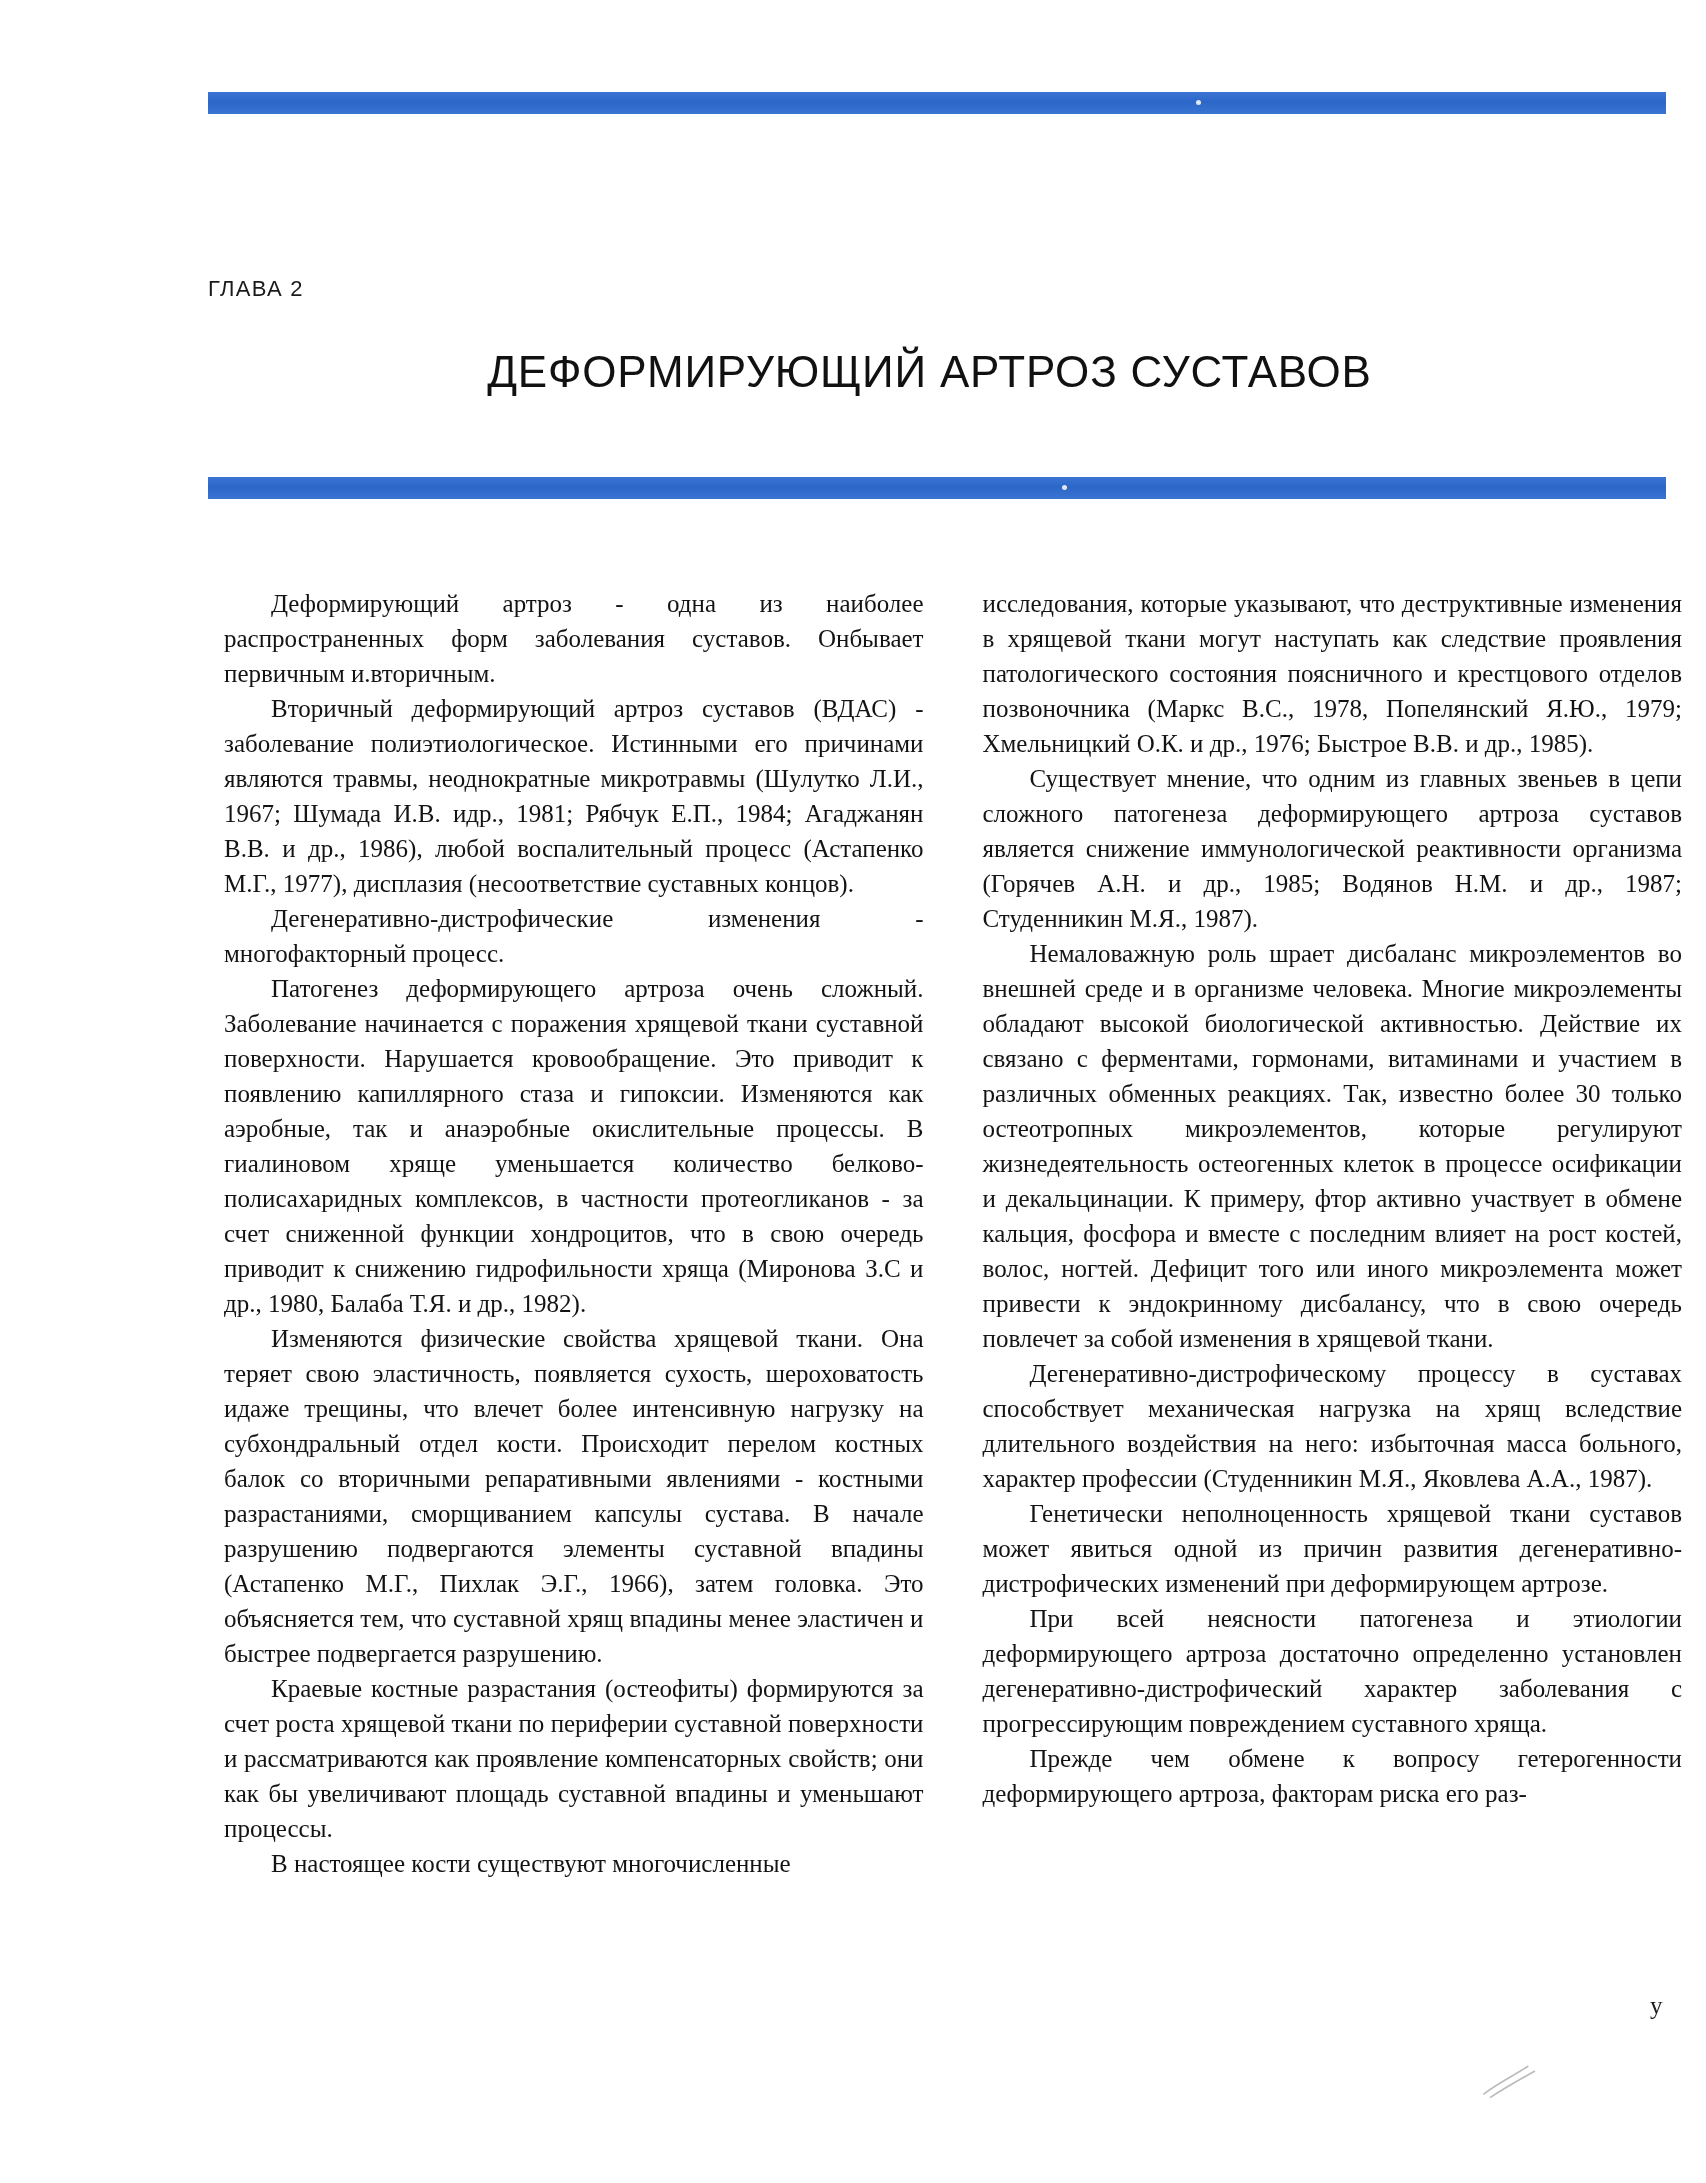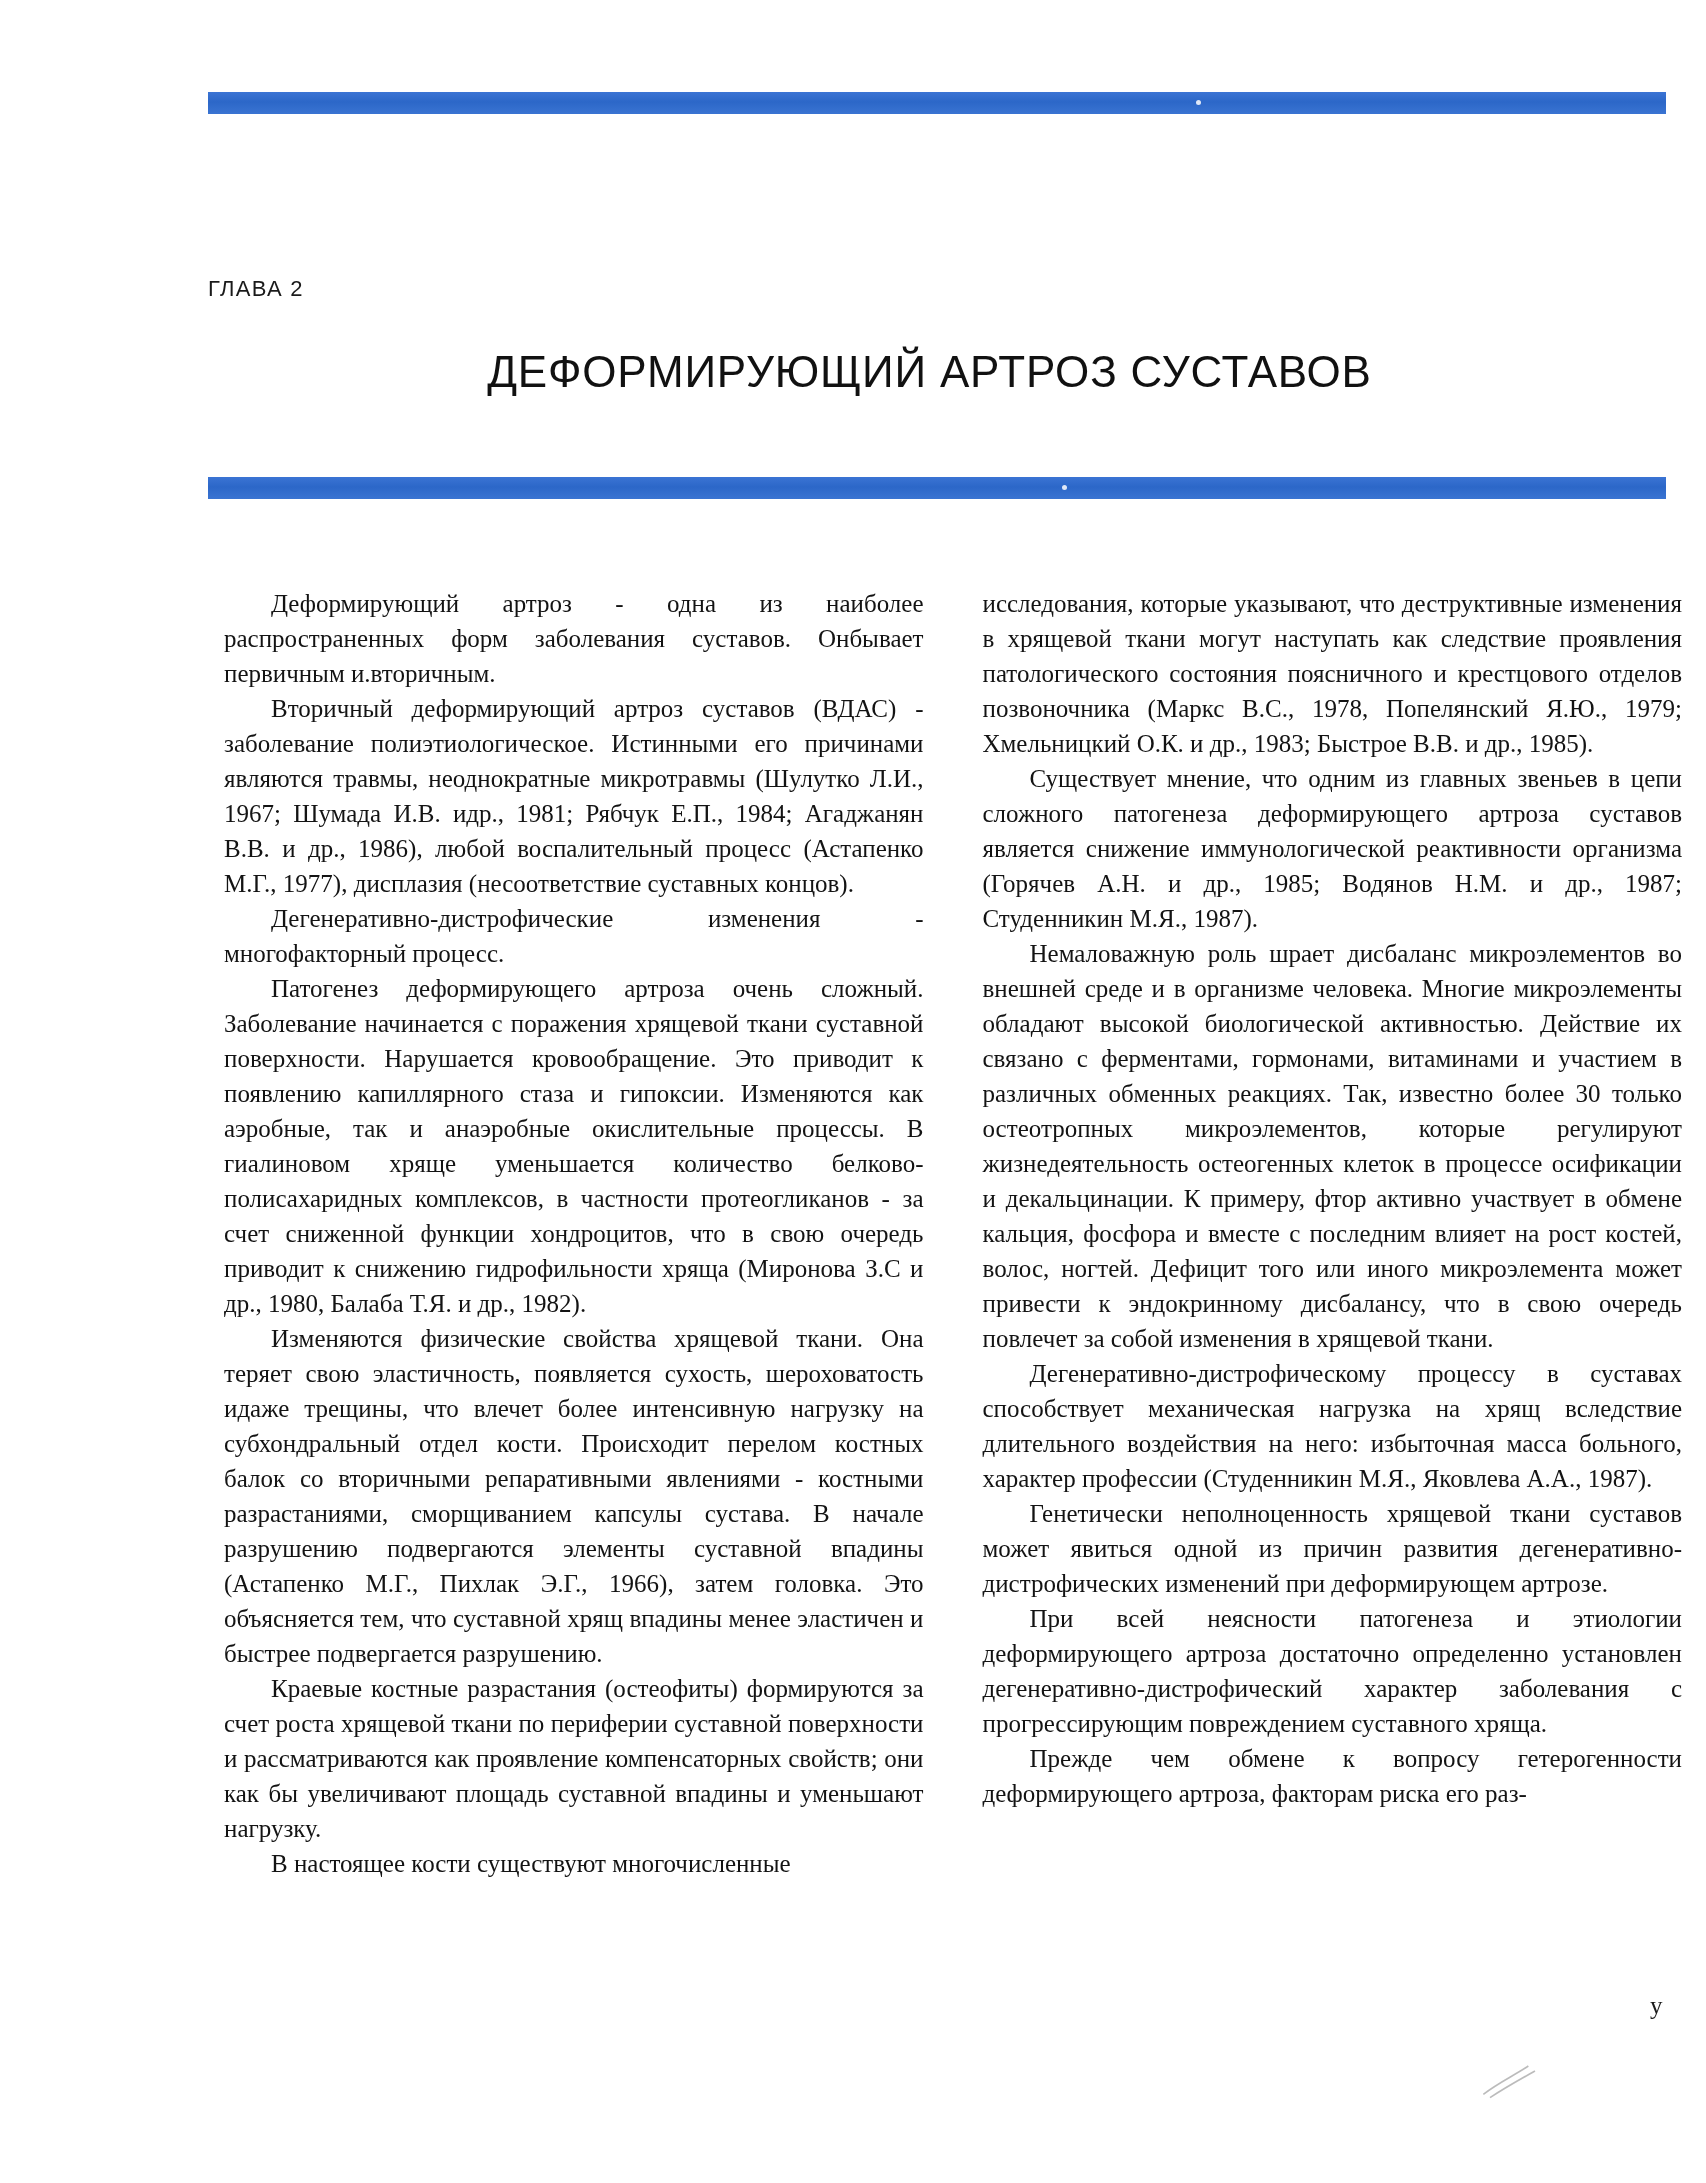--- a/index.html
+++ b/index.html
@@ -133,25 +133,25 @@
       <span class="speck"></span>
     </div>
 
     <div class="columns">
       <div class="col">
         <p>Деформирующий артроз - одна из наиболее распространенных форм заболевания суставов. Онбывает первичным и.вторичным.</p>
         <p>Вторичный деформирующий артроз суставов (ВДАС) - заболевание полиэтиологическое. Истинными его причинами являются травмы, неоднократные микротравмы (Шулутко Л.И., 1967; Шумада И.В. идр., 1981; Рябчук Е.П., 1984; Агаджанян В.В. и др., 1986), любой воспалительный процесс (Астапенко М.Г., 1977), дисплазия (несоответствие суставных концов).</p>
         <p>Дегенеративно-дистрофические  изменения - многофакторный процесс.</p>
         <p>Патогенез деформирующего артроза очень сложный. Заболевание начинается с поражения хрящевой ткани суставной поверхности. Нарушается кровообращение. Это приводит к появлению капиллярного стаза и гипоксии. Изменяются как аэробные, так и анаэробные окислительные процессы. В гиалиновом хряще уменьшается количество белково-полисахаридных комплексов, в частности протеогликанов - за счет сниженной функции хондроцитов, что в свою очередь приводит к снижению гидрофильности хряща (Миронова З.С и др., 1980, Балаба Т.Я. и др., 1982).</p>
         <p>Изменяются физические свойства хрящевой ткани. Она теряет свою эластичность, появляется сухость, шероховатость идаже трещины, что влечет более интенсивную нагрузку на субхондральный отдел кости. Происходит перелом костных балок со вторичными репаративными явлениями - костными разрастаниями, сморщиванием капсулы сустава. В начале разрушению подвергаются элементы суставной впадины (Астапенко М.Г., Пихлак Э.Г., 1966), затем головка. Это объясняется тем, что суставной хрящ впадины  менее эластичен и быстрее подвергается разрушению.</p>
-        <p>Краевые костные разрастания (остеофиты) формируются за счет роста хрящевой ткани по периферии суставной поверхности и рассматриваются как проявление компенсаторных свойств; они как бы увеличивают площадь суставной впадины и уменьшают нагрузку.</p>
+        <p>Краевые костные разрастания (остеофиты) формируются за счет роста хрящевой ткани по периферии суставной поверхности и рассматриваются как проявление компенсаторных свойств; они как бы увеличивают площадь суставной впадины и уменьшают процессы.</p>
         <p>В настоящее кости существуют многочисленные</p>
       </div>
       <div class="col">
-        <p class="noindent">исследования, которые указывают, что деструктивные изменения в хрящевой ткани могут наступать как следствие проявления патологического состояния поясничного и крестцового отделов позвоночника (Маркс В.С., 1978, Попелянский Я.Ю., 1979; Хмельницкий О.К. и др., 1983; Быстрое В.В. и др., 1985).</p>
+        <p class="noindent">исследования, которые указывают, что деструктивные изменения в хрящевой ткани могут наступать как следствие проявления патологического состояния поясничного и крестцового отделов позвоночника (Маркс В.С., 1978, Попелянский Я.Ю., 1979; Хмельницкий О.К. и др., 1976; Быстрое В.В. и др., 1985).</p>
         <p>Существует мнение, что одним из главных звеньев в цепи сложного патогенеза деформирующего артроза суставов является снижение иммунологической реактивности организма (Горячев А.Н. и др., 1985; Водянов Н.М. и др., 1987; Студенникин М.Я., 1987).</p>
         <p>Немаловажную роль шрает дисбаланс микроэлементов во внешней среде и в организме человека. Многие микроэлементы обладают высокой биологической активностью. Действие их связано с ферментами, гормонами, витаминами и участием в различных обменных реакциях. Так, известно более 30 только остеотропных микроэлементов, которые регулируют жизнедеятельность остеогенных клеток в процессе осификации и декальцинации. К примеру, фтор активно участвует в обмене кальция, фосфора и вместе с последним влияет на рост костей, волос, ногтей. Дефицит того или иного микроэлемента может привести к эндокринному дисбалансу, что в свою очередь повлечет за собой изменения в хрящевой ткани.</p>
         <p>Дегенеративно-дистрофическому процессу в суставах способствует механическая нагрузка на хрящ вследствие длительного воздействия на него: избыточная масса больного, характер профессии (Студенникин М.Я., Яковлева А.А., 1987).</p>
         <p>Генетически  неполноценность хрящевой ткани суставов может явиться одной из причин развития дегенеративно-дистрофических изменений при деформирующем артрозе.</p>
         <p>При всей неясности патогенеза и этиологии деформирующего артроза достаточно определенно установлен  дегенеративно-дистрофический характер заболевания с прогрессирующим повреждением суставного хряща.</p>
         <p>Прежде чем обмене к вопросу гетерогенности деформирующего артроза, факторам риска его раз-</p>
       </div>
     </div>
 
     <div class="stray-y">у</div>

